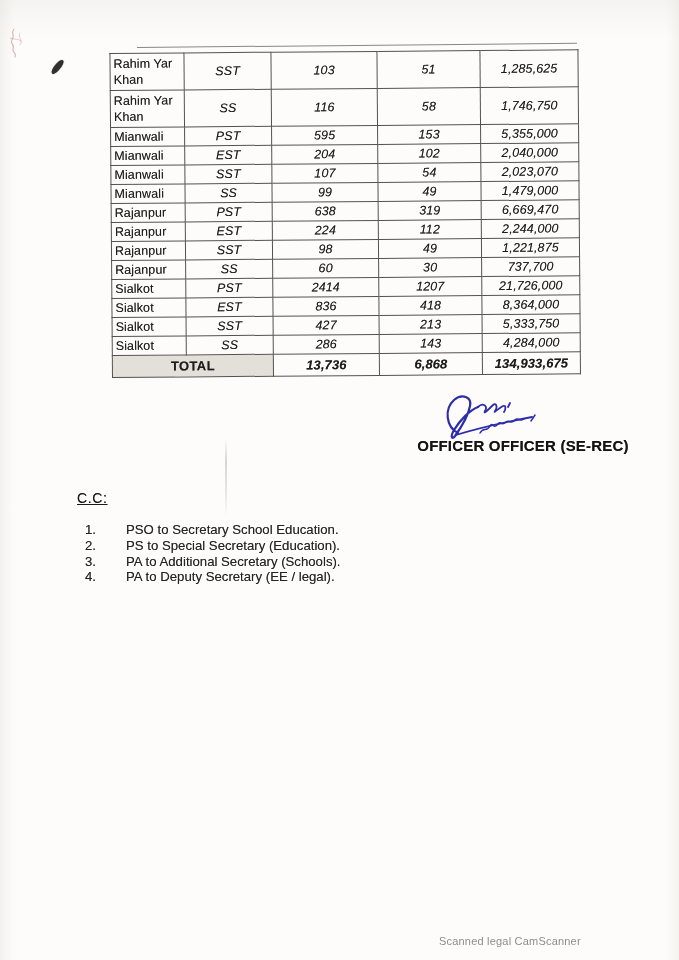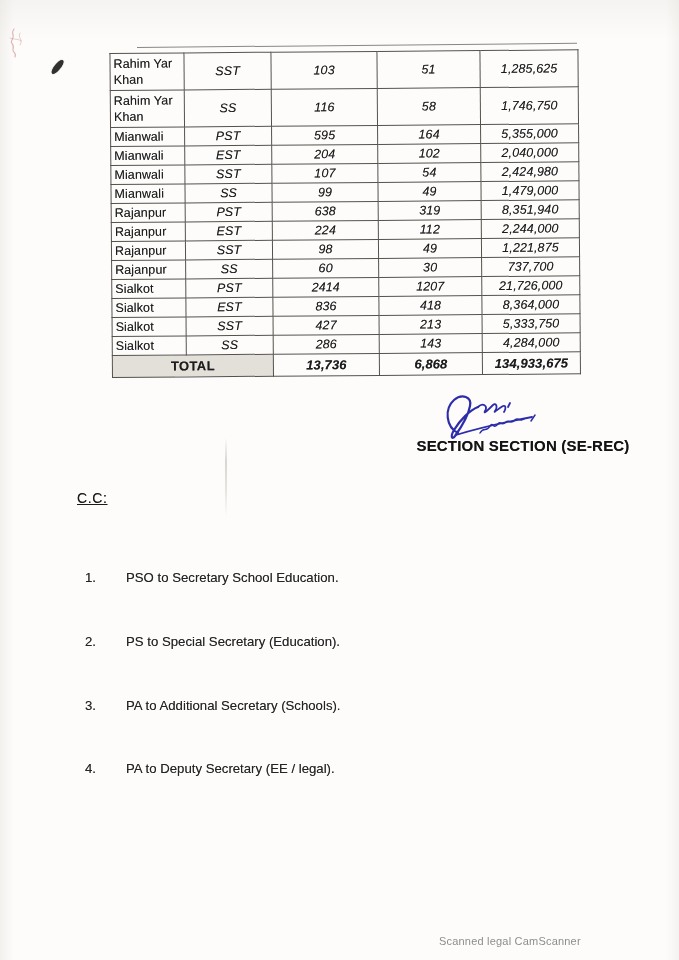--- a/index.html
+++ b/index.html
@@ -81,21 +81,21 @@
     text-decoration:underline;letter-spacing:0.6px;
     text-shadow:0 0 0.5px rgba(20,20,20,0.55);
   }
   .cc-list{position:absolute;left:85px;top:522px;width:400px;}
   .cc-item{
     display:flex;align-items:baseline;
     font-size:13.2px;color:#242424;line-height:15.8px;
     text-shadow:0 0 0.5px rgba(30,30,30,0.5);
   }
   .cc-num{width:41px;flex:0 0 41px;}
-  .cc-text{flex:1;margin-top:48px;}
+  .cc-text{flex:1;}
 
   
   .footer{
     position:absolute;left:439px;top:935px;
     font-size:11px;color:#8d8d8d;letter-spacing:0.2px;
   }
 </style>
 </head>
 <body>
 
@@ -130,50 +130,50 @@
             <td class="c0">Rahim Yar Khan</td>
             <td class="c1">SS</td>
             <td class="c2">116</td>
             <td class="c3">58</td>
             <td class="c4">1,746,750</td>
           </tr>
           <tr class="single">
             <td class="c0">Mianwali</td>
             <td class="c1">PST</td>
             <td class="c2">595</td>
-            <td class="c3">164</td>
+            <td class="c3">153</td>
             <td class="c4">5,355,000</td>
           </tr>
           <tr class="single">
             <td class="c0">Mianwali</td>
             <td class="c1">EST</td>
             <td class="c2">204</td>
             <td class="c3">102</td>
             <td class="c4">2,040,000</td>
           </tr>
           <tr class="single">
             <td class="c0">Mianwali</td>
             <td class="c1">SST</td>
             <td class="c2">107</td>
             <td class="c3">54</td>
-            <td class="c4">2,424,980</td>
+            <td class="c4">2,023,070</td>
           </tr>
           <tr class="single">
             <td class="c0">Mianwali</td>
             <td class="c1">SS</td>
             <td class="c2">99</td>
             <td class="c3">49</td>
             <td class="c4">1,479,000</td>
           </tr>
           <tr class="single">
             <td class="c0">Rajanpur</td>
             <td class="c1">PST</td>
             <td class="c2">638</td>
             <td class="c3">319</td>
-            <td class="c4">8,351,940</td>
+            <td class="c4">6,669,470</td>
           </tr>
           <tr class="single">
             <td class="c0">Rajanpur</td>
             <td class="c1">EST</td>
             <td class="c2">224</td>
             <td class="c3">112</td>
             <td class="c4">2,244,000</td>
           </tr>
           <tr class="single">
             <td class="c0">Rajanpur</td>
@@ -226,21 +226,21 @@
         </tbody>
     </table>
   </div>
 
   <svg class="signature" viewBox="0 0 136 52">
     <path d="M22,40 C10,34 8,16 18,7 C26,0 36,4 34,13 C32,24 24,36 19,43 C16,47 14,44 18,37 C24,27 34,17 42,14" fill="none" stroke-width="2.2" stroke-linecap="round" stroke="#2d2dab"></path>
     <path d="M42,14 C47,9 52,13 49,18 C47,22 53,16 57,12 C60,9 62,14 59,18 C57,21 63,15 67,13 C70,12 70,16 68,19 M72,14 L74,10" fill="none" stroke-width="1.8" stroke-linecap="round" stroke="#2d2dab"></path>
     <path d="M20,42 C40,36 70,29 96,24" fill="none" stroke-width="1.8" stroke-linecap="round" stroke="#2d2dab"></path>
     <path d="M44,40 C48,33 50,40 54,33 C57,28 57,37 62,31 C65,27 65,34 70,29 C73,26 74,32 79,27 C82,24 84,29 88,26 M95,28 L99,22" fill="none" stroke-width="1.5" stroke-linecap="round" stroke="#2d2dab"></path>
   </svg>
-  <div class="officer-title">SECTION SECTION (SE-REC)</div>
+  <div class="officer-title">OFFICER OFFICER (SE-REC)</div>
 
   <div class="cc-heading">C.C:</div>
   <div class="cc-list">
       <div class="cc-item">
         <span class="cc-num">1.</span>
         <span class="cc-text">PSO to Secretary School Education.</span>
       </div>
       <div class="cc-item">
         <span class="cc-num">2.</span>
         <span class="cc-text">PS to Special Secretary (Education).</span>

